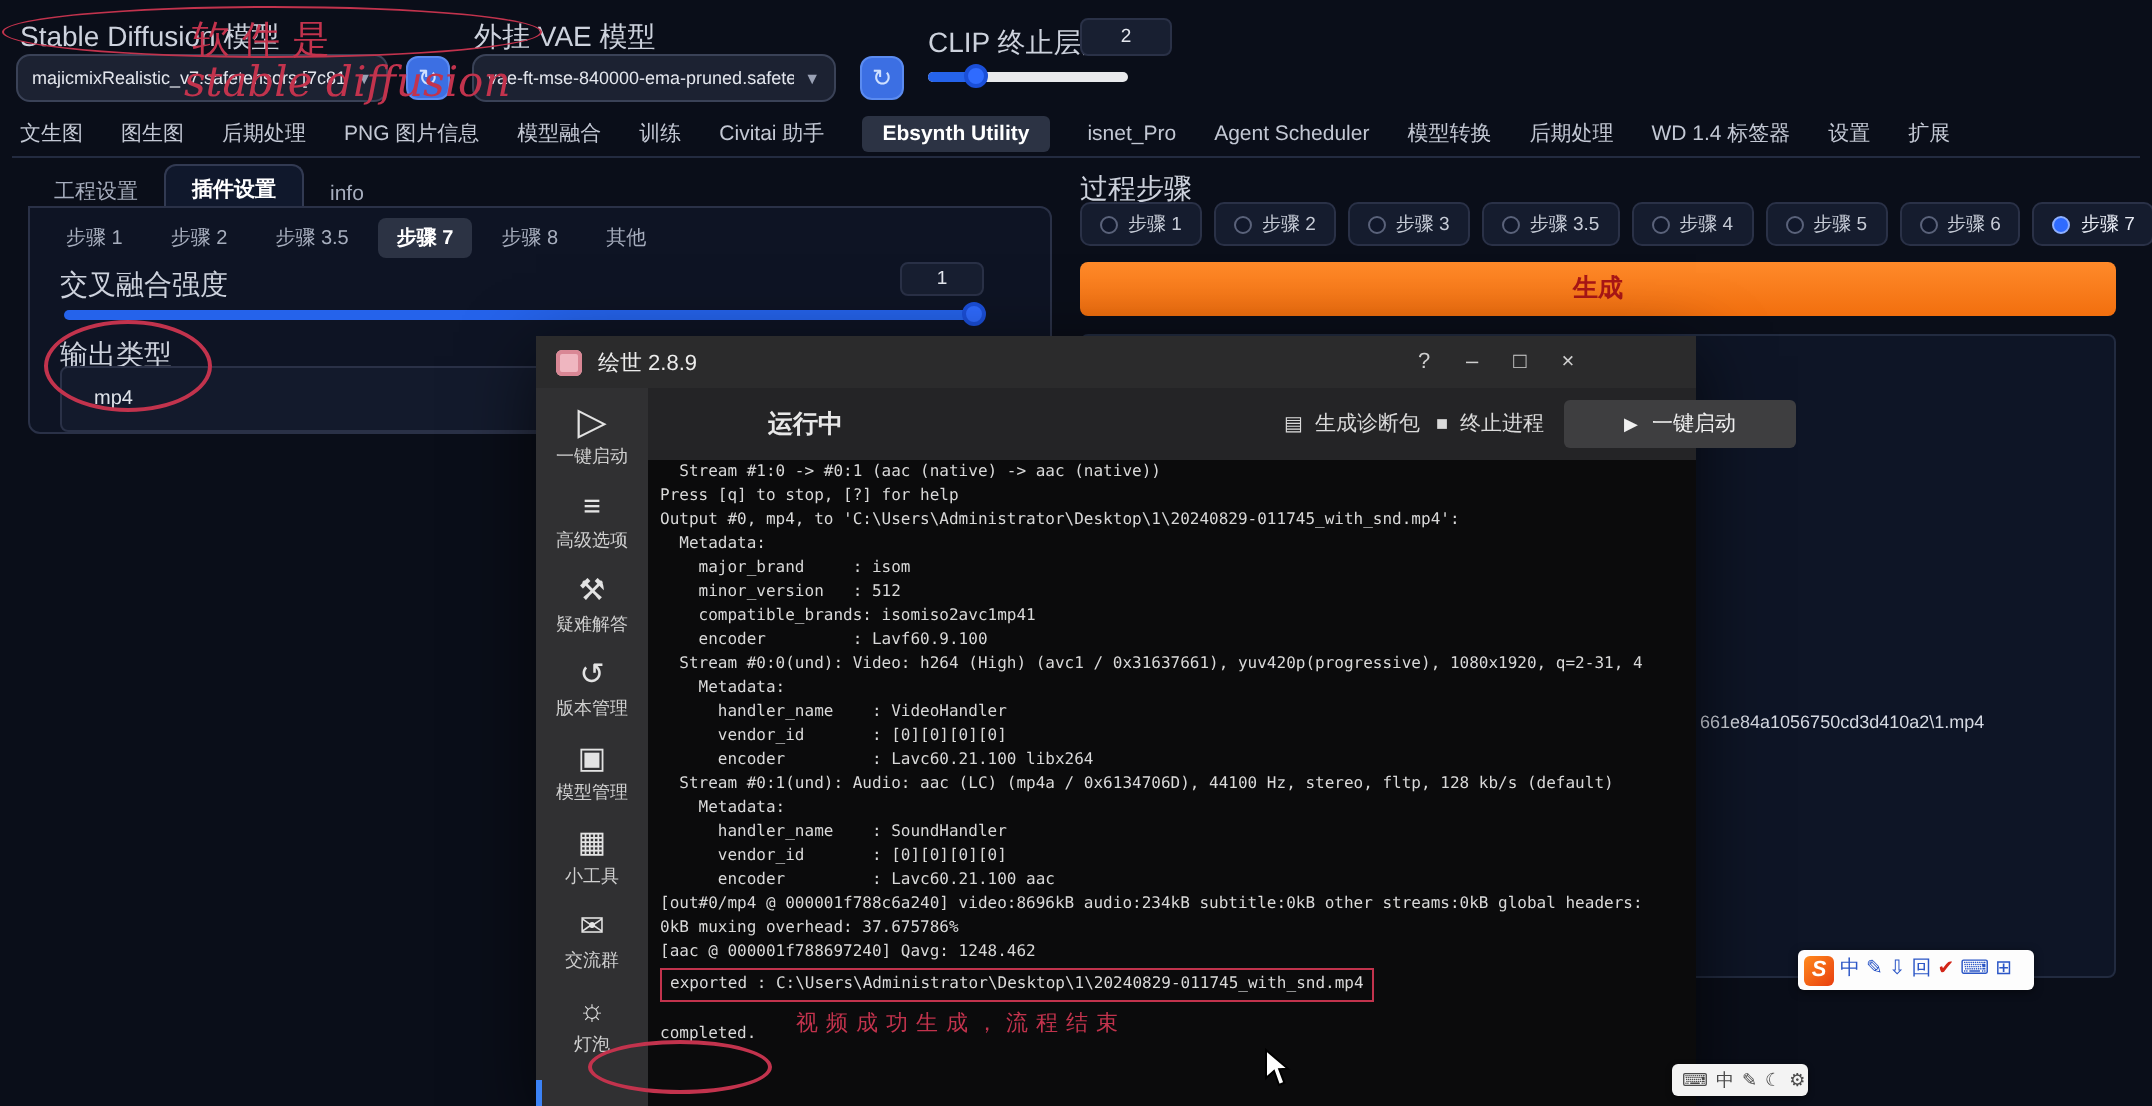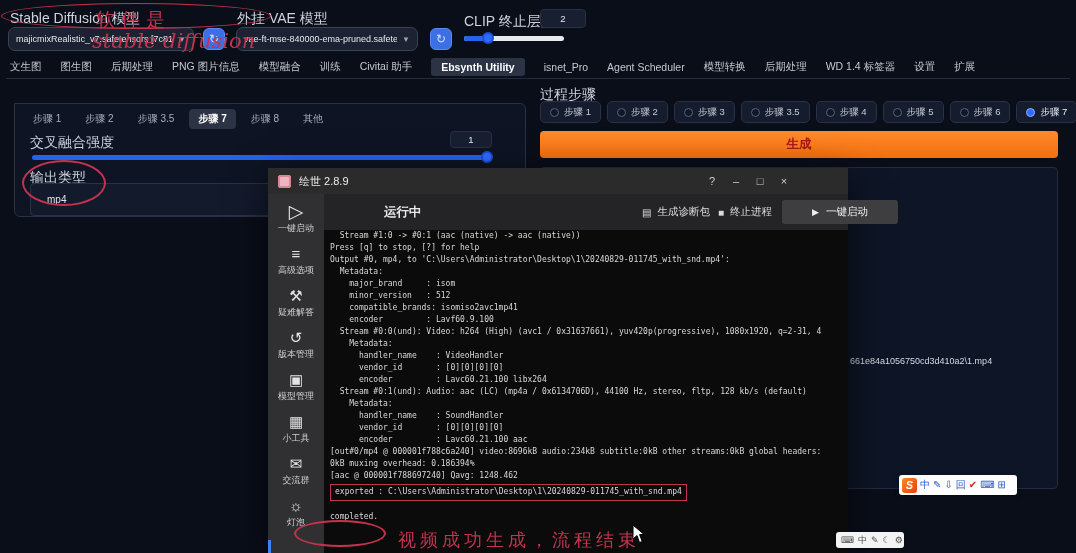--- a/index.html
+++ b/index.html
@@ -65,21 +65,21 @@
   .log-area{position:absolute;left:62px;top:62px;right:4px;bottom:0;font-family:"DejaVu Sans Mono",monospace;font-size:8px;line-height:12px;color:#d9d9d9;}
   .log-line{white-space:pre;}
   .log-line.exported{display:inline-block;border:1px solid var(--accent);padding:1px 4px 2px;margin-top:2px;}
   .log-line.completed{margin-top:10px;}
 
   
   .ring{position:absolute;border:1.5px solid var(--accent);border-radius:50%;z-index:40;pointer-events:none;}
   .note{position:absolute;color:var(--accent);z-index:40;pointer-events:none;}
   .note-cn1{left:96px;top:7px;font-size:19px;letter-spacing:6px;font-family:"DejaVu Serif",serif;}
   .note-cn2{left:92px;top:29px;font-size:21px;font-family:"DejaVu Serif",serif;font-style:italic;}
-  .note-finish{left:398px;top:528px;font-size:18px;letter-spacing:4px;font-family:"DejaVu Serif",serif;z-index:45;}
+  .note-finish{left:398px;top:504px;font-size:11px;letter-spacing:4px;font-family:"DejaVu Serif",serif;z-index:45;}
 
   
   .ime-bar{position:absolute;left:899px;top:475px;width:118px;height:20px;background:#fdfdfd;border-radius:3px;box-shadow:0 1px 4px rgba(0,0,0,.5);display:flex;align-items:center;gap:3px;padding:0 3px;z-index:20;}
   .sogou-logo{width:15px;height:15px;border-radius:3px;background:linear-gradient(135deg,#ff8a1e,#e83e0f);color:#fff;font-weight:bold;font-style:italic;font-size:11px;display:flex;align-items:center;justify-content:center;}
   .ime-ico{font-size:10px;color:#2b56c6;line-height:1;}
   .ime-ico.spellcheck{color:#d22517;}
   .ime-mini{position:absolute;left:836px;top:532px;width:68px;height:16px;background:#f3f3f3;border-radius:3px;display:flex;align-items:center;gap:4px;padding:0 5px;z-index:20;box-shadow:0 1px 3px rgba(0,0,0,.4);}
   .ime-mini .ime-ico{font-size:9px;color:#4a4a4a;}
 
   .cursor{position:absolute;left:632px;top:524px;z-index:50;pointer-events:none;}
@@ -124,20 +124,25 @@
       <div class="mtab active">Ebsynth Utility</div>
       <div class="mtab">isnet_Pro</div>
       <div class="mtab">Agent Scheduler</div>
       <div class="mtab">模型转换</div>
       <div class="mtab">后期处理</div>
       <div class="mtab">WD 1.4 标签器</div>
       <div class="mtab">设置</div>
       <div class="mtab">扩展</div>
     </div>
 
+  <div class="ptabs">
+      <div class="ptab">工程设置</div>
+      <div class="ptab active">插件设置</div>
+      <div class="ptab">info</div>
+    </div>
   <div class="panel-box"></div>
   <div class="step-tabs">
       <div class="stab">步骤 1</div>
       <div class="stab">步骤 2</div>
       <div class="stab">步骤 3.5</div>
       <div class="stab active">步骤 7</div>
       <div class="stab">步骤 8</div>
       <div class="stab">其他</div>
     </div>
 
@@ -268,21 +273,21 @@
           <div class="log-line">    Metadata:</div>
           <div class="log-line">      handler_name    : VideoHandler</div>
           <div class="log-line">      vendor_id       : [0][0][0][0]</div>
           <div class="log-line">      encoder         : Lavc60.21.100 libx264</div>
           <div class="log-line">  Stream #0:1(und): Audio: aac (LC) (mp4a / 0x6134706D), 44100 Hz, stereo, fltp, 128 kb/s (default)</div>
           <div class="log-line">    Metadata:</div>
           <div class="log-line">      handler_name    : SoundHandler</div>
           <div class="log-line">      vendor_id       : [0][0][0][0]</div>
           <div class="log-line">      encoder         : Lavc60.21.100 aac</div>
           <div class="log-line">[out#0/mp4 @ 000001f788c6a240] video:8696kB audio:234kB subtitle:0kB other streams:0kB global headers:</div>
-          <div class="log-line">0kB muxing overhead: 0.186394%</div>
+          <div class="log-line">0kB muxing overhead: 37.675786%</div>
           <div class="log-line">[aac @ 000001f788697240] Qavg: 1248.462</div>
         </div>
       <div class="log-line exported">exported : C:\Users\Administrator\Desktop\1\20240829-011745_with_snd.mp4</div>
       <div class="log-line completed">completed.</div>
     </div>
   </div>
 
   <div class="ring" style="left:1px;top:3px;width:270px;height:26px;"></div>
   <div class="note note-cn1">软件是</div>
   <div class="note note-cn2">stable diffusion</div>

